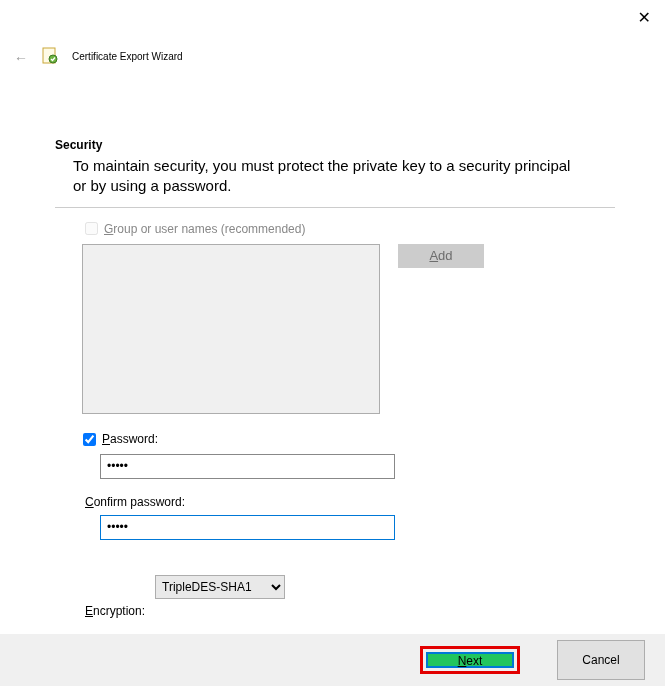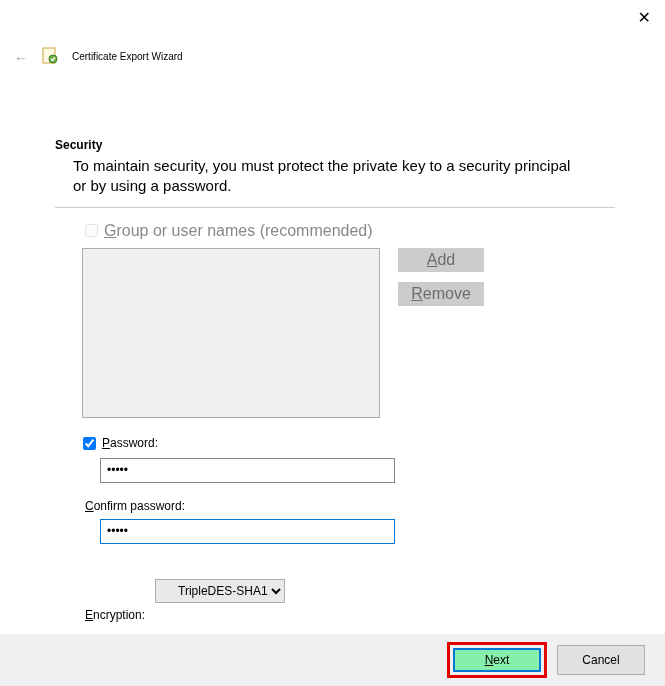--- a/index.html
+++ b/index.html
@@ -82,21 +82,21 @@
       margin-bottom: 8px;
     }
     .checkbox-row.disabled { color: #888; }
     .checkbox-row input[type="checkbox"] {
       width: 13px;
       height: 13px;
     }
     .checkbox-row input[type="checkbox"]:disabled {
       opacity: 0.6;
     }
-    .checkbox-label { font-size: 16px; }
+    .checkbox-label { font-size: 12px; }
     .checkbox-label .ul { text-decoration: underline; }
     .group-area {
       display: flex;
       gap: 18px;
       margin-left: 27px;
       margin-bottom: 18px;
     }
     .listbox {
       width: 298px;
       height: 170px;
@@ -107,21 +107,21 @@
       display: flex;
       flex-direction: column;
       gap: 10px;
     }
     .gray-btn {
       width: 86px;
       height: 24px;
       background: #ccc;
       border: none;
       color: #6d6d6d;
-      font-size: 16px;
+      font-size: 13px;
       font-family: inherit;
       cursor: default;
     }
     .gray-btn .ul { text-decoration: underline; }
     .pw-section { margin-left: 30px; }
     .pw-checkbox-row {
       display: flex;
       align-items: flex-end;
       gap: 6px;
       margin-bottom: 8px;
@@ -158,57 +158,58 @@
     }
     .enc-label { font-size: 12px; margin-top: 48px; }
     .enc-label .ul { text-decoration: underline; }
     .enc-select {
       width: 130px;
       height: 24px;
       border: 1px solid #adadad;
       background: #e9e9e9;
       font-size: 12px;
       font-family: inherit;
-      padding-left: 18px;
+      padding-left: 2px;
     }
     .footer {
       position: absolute;
       bottom: 0;
       left: 0;
       right: 0;
       height: 52px;
       background: #f0f0f0;
       display: flex;
       justify-content: flex-end;
       align-items: center;
       padding-right: 20px;
       gap: 10px;
     }
     .next-wrap {
       border: 3px solid #e20000;
       padding: 3px;
     }
     .next-btn {
       width: 88px;
-      height: 24px;
-      background: #86efac;
+      height: 16px;
+      background: #22c55e;
       border: 2px solid #0078d7;
       font-size: 12px;
       font-family: inherit;
       cursor: pointer;
     }
     .next-btn .ul { text-decoration: underline; }
     .cancel-btn {
       width: 88px;
-      height: 30px;
+      height: 40px;
       background: #e1e1e1;
       border: 1px solid #adadad;
       font-size: 12px;
       font-family: inherit;
       cursor: pointer;
+      margin-left: 27px;
     }
   </style>
 </head>
 <body>
 
 <button class="close-btn">✕</button>
 
 <div class="header">
   <button class="back-arrow">←</button>
   <span class="wizard-icon">
@@ -228,21 +229,20 @@
 
   <div class="checkbox-row disabled" style="margin-left:30px;">
     <input type="checkbox" disabled="" style="">
     <span class="checkbox-label"><span class="ul">G</span><span>roup or user names (recommended)</span></span>
   </div>
 
   <div class="group-area">
     <div class="listbox"></div>
     <div class="side-buttons">
       <button class="gray-btn" disabled=""><span class="ul">A</span><span>dd</span></button>
-      <button class="gray-btn" disabled=""><span class="ul">R</span><span>emove</span></button>
     </div>
   </div>
 
   <div class="pw-section">
     <div class="pw-checkbox-row">
       <input type="checkbox" checked="" style="">
       <span class="pw-label"><span class="ul">P</span><span>assword:</span></span>
     </div>
     <input type="password" class="pw-input" value="•••••" style="">
     <span class="confirm-label pw-label"><span class="ul">C</span><span>onfirm password:</span></span>

